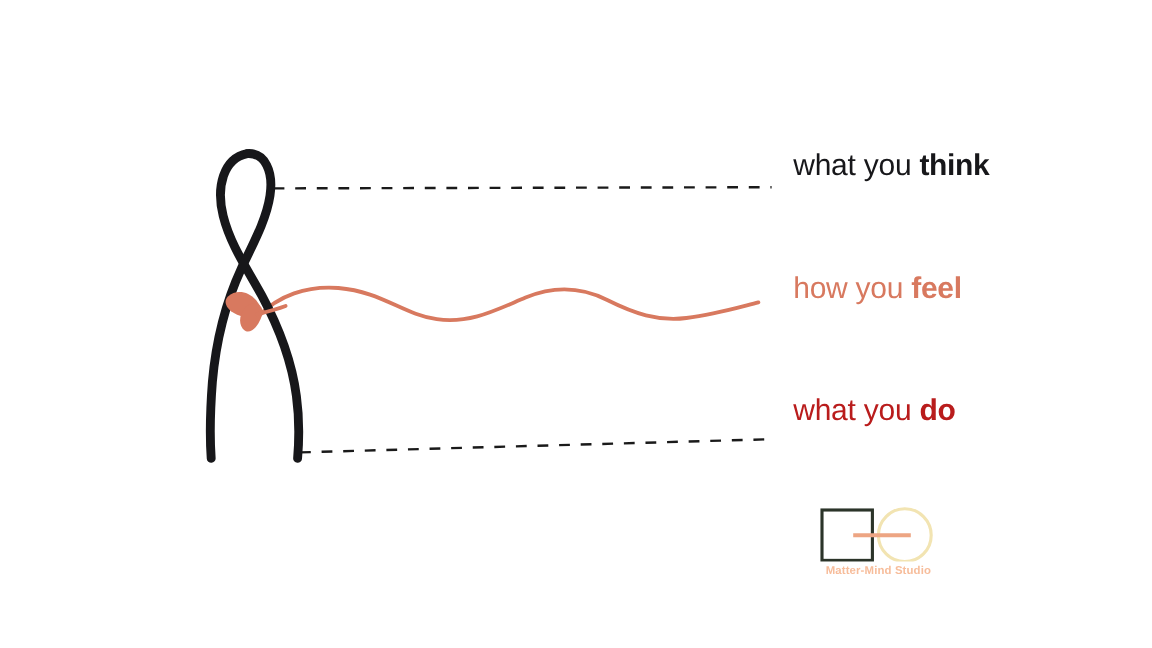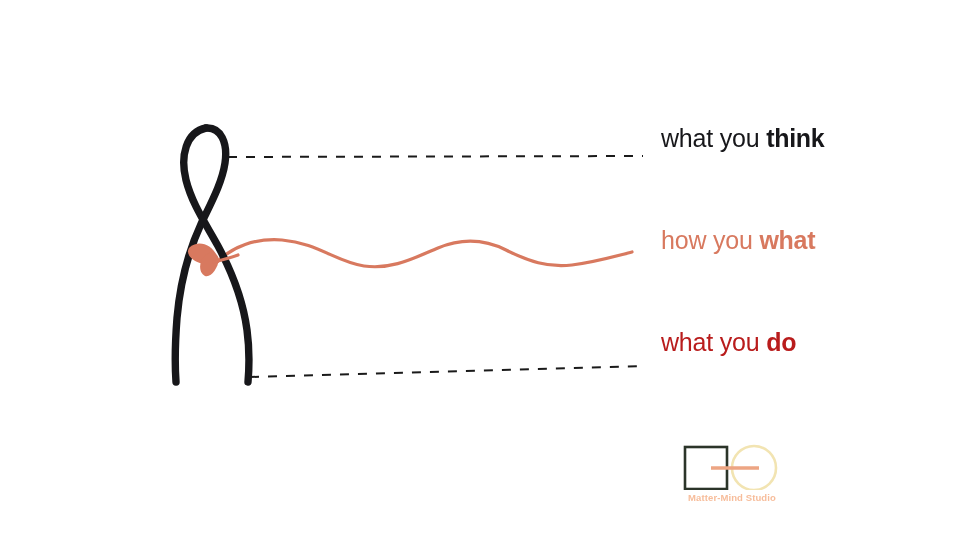--- a/index.html
+++ b/index.html
@@ -54,21 +54,21 @@
   .label-do {
     left: 661px;
     top: 330px;
     color: #b91c1c;
   }
 
   
   #logo {
     position: absolute;
     left: 683px;
-    top: 444px;
+    top: 422px;
     width: 98px;
     height: 64px;
   }
   #logo-mark {
     position: absolute;
     left: 0; top: 0;
     width: 98px;
     height: 46px;
   }
   .logo-caption {
@@ -125,21 +125,21 @@
              C 198 265, 200 274, 205 276
              C 211 278, 218 268, 219 259 Z" fill="#D8795F"></path>
     <path d="M 214 262 C 222 260, 230 258, 238 255" fill="none" stroke="#D8795F" stroke-width="3.2" stroke-linecap="round"></path>
   </svg>
 
   <div class="label label-think">
     <span>what you </span><span class="strong">think</span>
   </div>
 
   <div class="label label-feel">
-    <span>how you </span><span class="strong">what</span>
+    <span>how you </span><span class="strong">feel</span>
   </div>
 
   <div class="label label-do">
     <span>what you </span><span class="strong">do</span>
   </div>
 
   <div id="logo">
     <svg id="logo-mark" viewBox="0 0 98 46" xmlns="http://www.w3.org/2000/svg">
       <circle cx="71" cy="24" r="22" fill="none" stroke="#F2E4B2" stroke-width="2.6"></circle>
       <rect x="2" y="3" width="42" height="42" fill="none" stroke="#2B3429" stroke-width="2.6"></rect>

